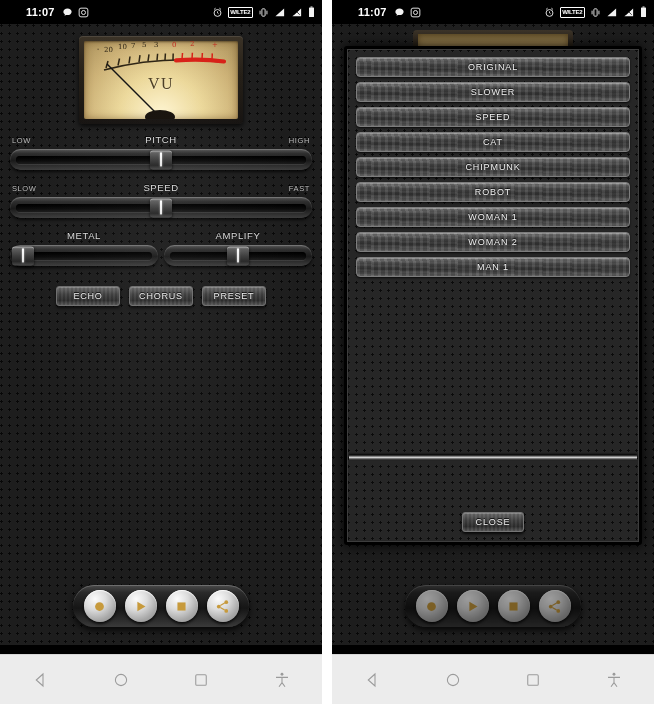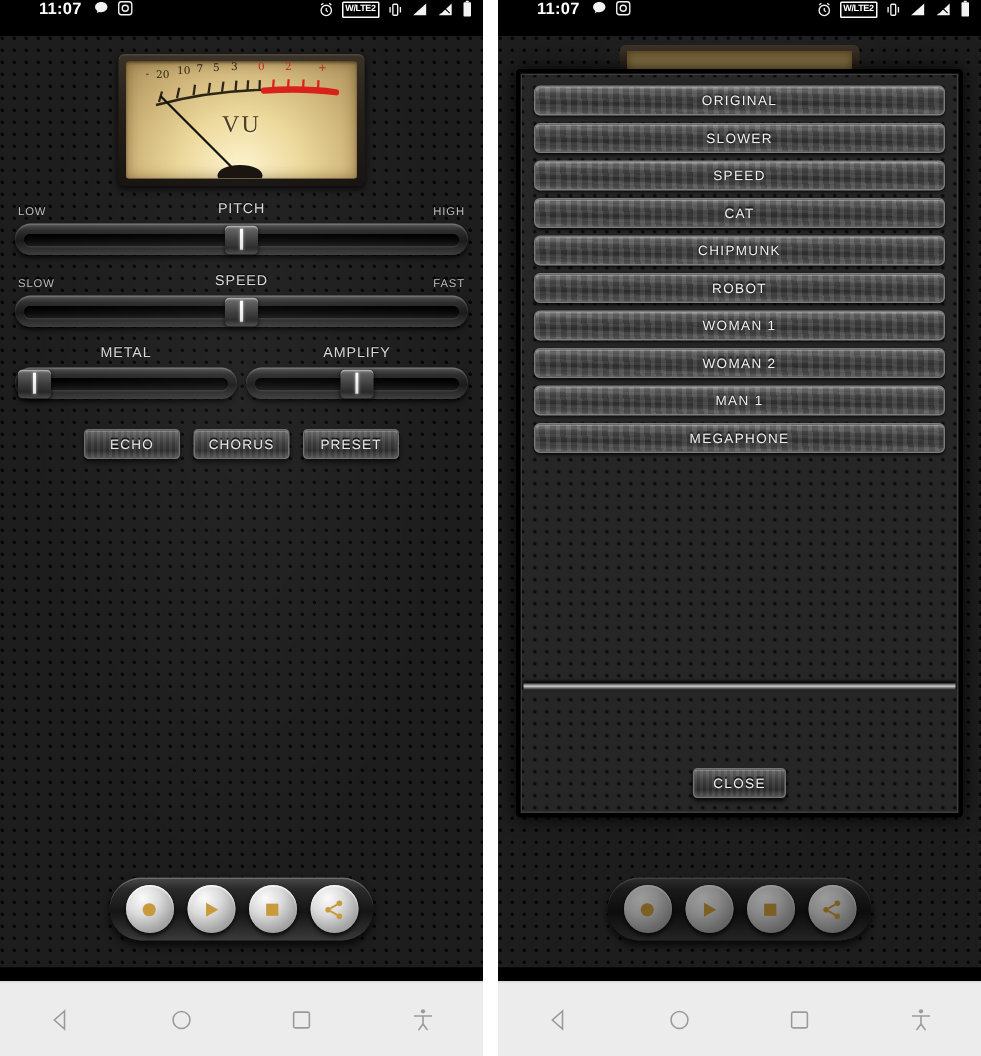--- a/index.html
+++ b/index.html
@@ -18,21 +18,21 @@
     background: #000;
     overflow: hidden;
     flex: 0 0 322px;
   }
   .phone.right { margin-left: 10px; width: 322px; }
 
   
   .statusbar {
     position: absolute; top: 0; left: 0; right: 0; height: 24px;
     background: #000;
-    display: flex; align-items: flex-start;
+    display: flex; align-items: center;
     padding: 0 7px 0 26px;
     z-index: 60;
   }
   .sb-time { color: #fff; font-size: 11px; font-weight: bold; letter-spacing: .2px; }
   .sb-left-icons { display: flex; align-items: center; gap: 5px; margin-left: 7px; }
   .sb-spacer { flex: 1; }
   .sb-right-icons { display: flex; align-items: center; gap: 5px; }
   .sb-ico { display: block; opacity: .95; }
 
   .lte-badge {
@@ -497,21 +497,20 @@
         <div class="dialog-list">
           <div class="preset-item">ORIGINAL</div>
           <div class="preset-item">SLOWER</div>
           <div class="preset-item">SPEED</div>
           <div class="preset-item">CAT</div>
           <div class="preset-item">CHIPMUNK</div>
           <div class="preset-item">ROBOT</div>
           <div class="preset-item">WOMAN 1</div>
           <div class="preset-item">WOMAN 2</div>
           <div class="preset-item">MAN 1</div>
-          <div class="preset-item">MEGAPHONE</div>
         </div>
         <div class="dialog-sep"></div>
         <div class="dialog-footer">
           <div class="close-btn">CLOSE</div>
         </div>
       </div>
     </div>
 
     <div class="nav-gap"></div>
 

